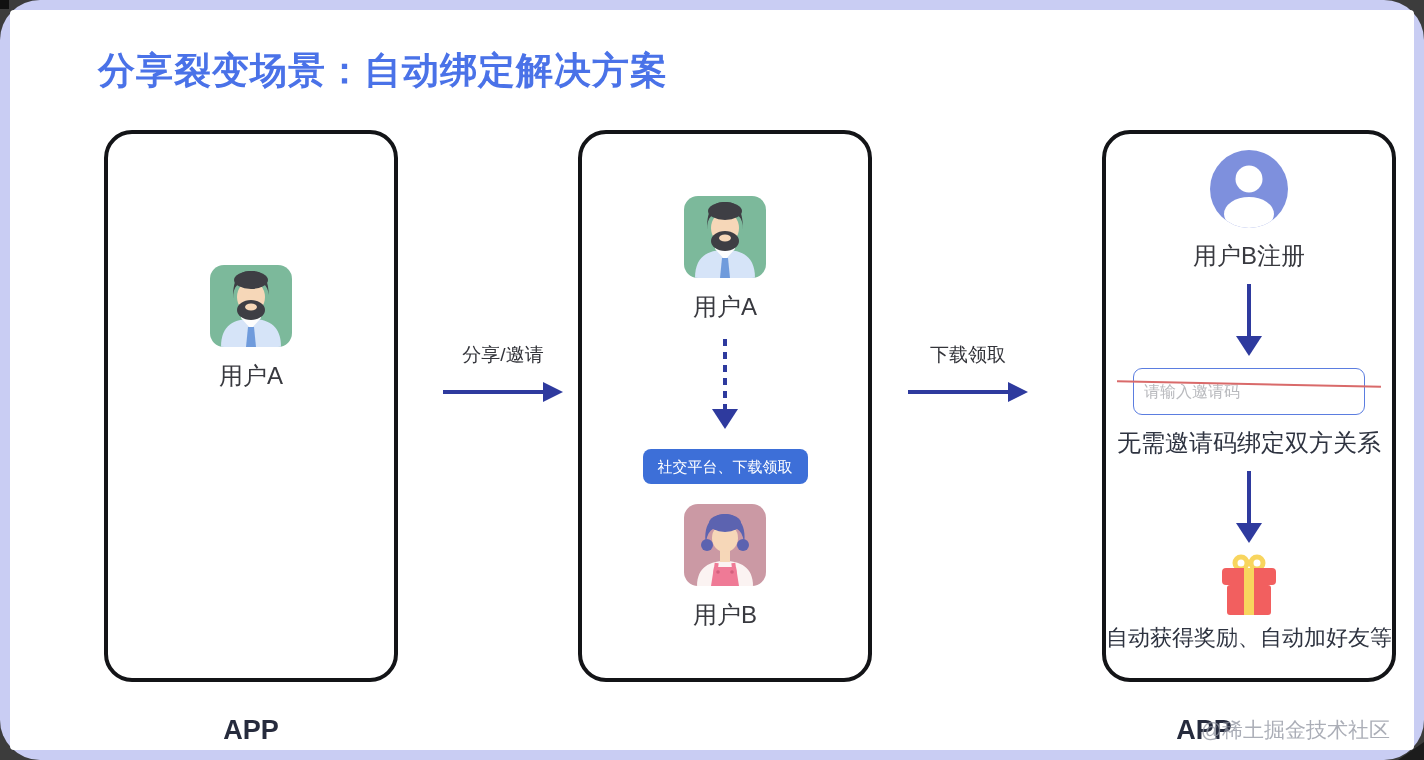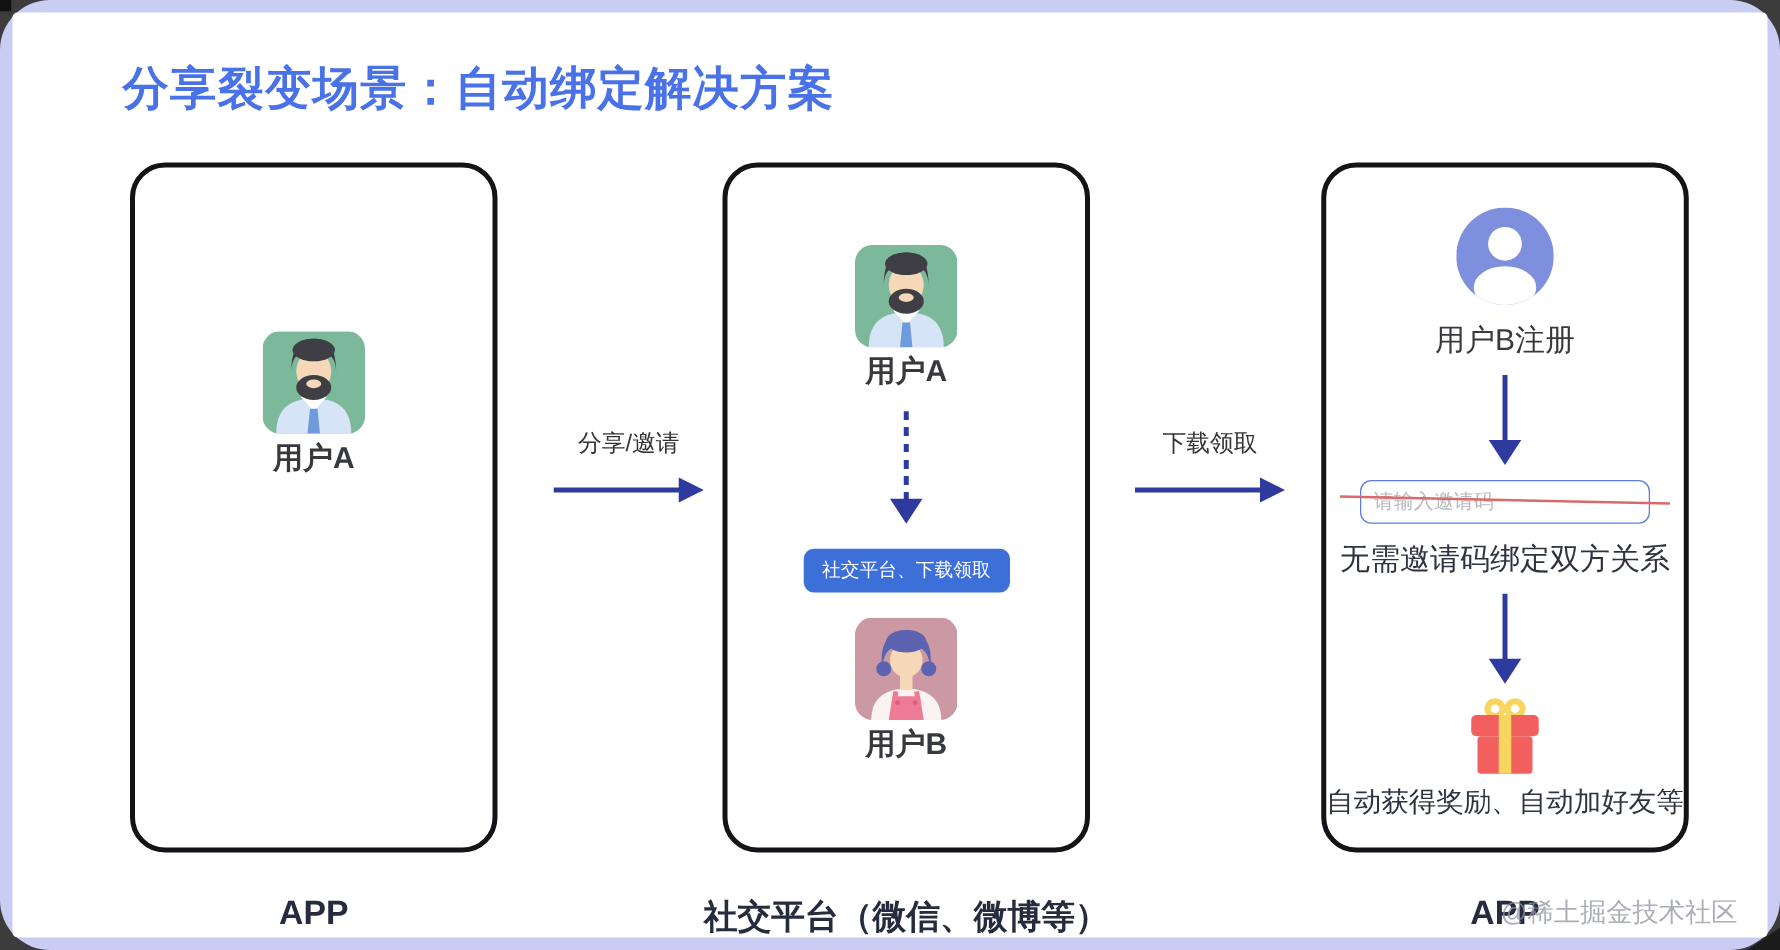--- a/index.html
+++ b/index.html
@@ -37,38 +37,38 @@
   .phone {
     position: absolute; top: 120px;
     width: 294px; height: 552px;
     border: 4px solid #131417;
     border-radius: 28px;
     background: #fff;
     display: flex; flex-direction: column; align-items: center;
   }
   .phone-left   { left: 94px;  padding-top: 131px; }
   .phone-middle { left: 568px; padding-top: 62px; }
-  .phone-right  { left: 1047px; padding-top: 32px; }
+  .phone-right  { left: 1092px; padding-top: 16px; }
 
   .caption {
     position: absolute; top: 705px;
     width: 294px; text-align: center;
     font-size: 27px; font-weight: bold; color: #262b3d;
   }
   .caption-left { left: 94px; }
   .caption-middle { left: 498px; width: 434px; }
   .caption-right { left: 1047px; }
 
   .avatar {
     width: 82px; height: 82px;
     border-radius: 14px; overflow: hidden;
     flex: none;
   }
   .user-label {
-    font-size: 24px; color: #38393f; margin-top: 3px; font-weight: bold;
+    font-size: 24px; color: #38393f; margin-top: 13px;
   }
 
   
   .harrow-group { position: absolute; width: 120px; text-align: center; }
   .harrow-group-1 { left: 433px; top: 332px; }
   .harrow-group-2 { left: 898px; top: 332px; }
   .harrow-label { font-size: 19px; color: #33343a; margin-bottom: 14px; }
   .harrow { position: relative; height: 20px; }
   .harrow .stem {
     position: absolute; left: 0; right: 16px; top: 8px; height: 4px;
@@ -106,21 +106,21 @@
     padding: 10px 15px; border-radius: 8px;
     border: none; flex: none;
     font-family: inherit;
   }
 
   .register-icon { width: 78px; height: 78px; flex: none; }
   .register-label { font-size: 24px; color: #38393f; margin-top: 12px; }
 
   .invite-input-wrap { position: relative; margin-top: 12px; flex: none; }
   .invite-input {
-    width: 232px; height: 35px;
+    width: 232px; height: 47px;
     border: 1.5px solid #5b7de0; border-radius: 9px;
     padding: 0 10px; font-size: 16px; color: #555;
     font-family: inherit; background: #fff; outline: none;
   }
   .invite-input::placeholder { color: #b9babe; }
   .strike-line {
     position: absolute; left: -16px; right: -16px; top: 15px; height: 2px;
     background: #d96a6a;
     transform: rotate(1.2deg);
     pointer-events: none;
@@ -264,21 +264,20 @@
           <circle cx="41" cy="10" r="6" fill="none" stroke="#f8d55e" stroke-width="5"></circle>
           <rect x="6" y="15" width="54" height="17" rx="4" fill="#f25f5f"></rect>
           <rect x="11" y="32" width="44" height="30" rx="3" fill="#f25f5f"></rect>
           <rect x="28" y="15" width="10" height="47" fill="#f8d55e"></rect>
         </svg>
       </div>
       <div class="reward-text">自动获得奖励、自动加好友等</div>
     </div>
 
     <div class="caption caption-left">APP</div>
-    <div class="caption caption-middle">社交平台（微信、微博等）</div>
     <div class="caption caption-right">APP</div>
 
     <div class="watermark">@稀土掘金技术社区</div>
   </div>
 
   <div class="corner-artifact-tl"></div>
   <div class="corner-artifact-br"></div>
 </div>
 
 </body></html>

